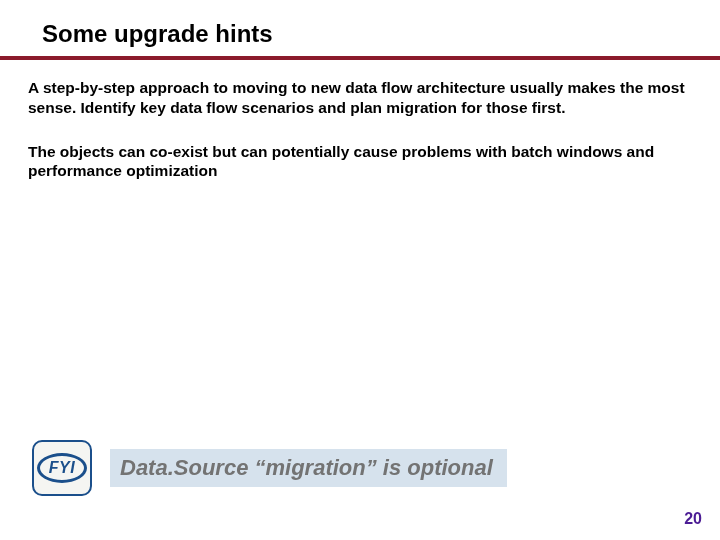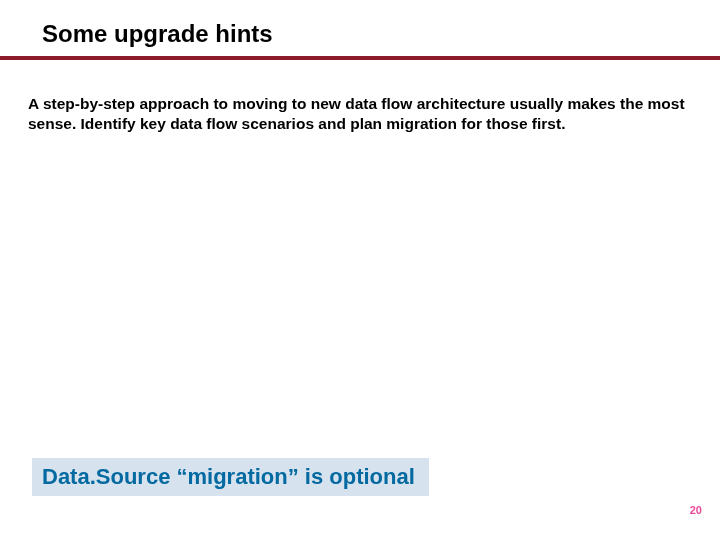--- a/index.html
+++ b/index.html
@@ -22,21 +22,21 @@
     font-weight: bold;
     color: #000;
     padding: 2px 0 8px 14px;
   }
   .rule {
     height: 4px;
     background: #8b1a2b;
     margin: 0 -28px 0 -28px;
   }
   .content {
-    padding: 34px 4px 0 0;
+    padding: 18px 4px 0 0;
   }
   .para {
     font-size: 15.5px;
     font-weight: bold;
     color: #000;
     line-height: 1.28;
     margin-bottom: 24px;
   }
   .fyi-row {
     position: absolute;
@@ -69,42 +69,47 @@
     font-style: italic;
     font-weight: bold;
     color: #1b4f8b;
     letter-spacing: 0.5px;
   }
   .callout {
     background: #d6e2ed;
     padding: 6px 14px 6px 10px;
     font-size: 22px;
     font-weight: bold;
-    color: #0369a1;
+    color: #737373;
+    font-style: italic;
   }
   .pagenum {
     position: absolute;
     right: 18px;
-    bottom: 24px;
-    font-size: 11px;
-    color: #ec4899;
+    bottom: 12px;
+    font-size: 16px;
+    color: #4c1d95;
     font-weight: bold;
   }
 </style>
 </head>
 <body>
 
 <div class="slide">
 
   <div class="title">Some upgrade hints</div>
   <div class="rule"></div>
 
   <div class="content">
     <p class="para">A step-by-step approach to moving to new data flow architecture usually makes the most sense. Identify key data flow scenarios and plan migration for those first.</p>
+    <p class="para">The objects can co-exist but can potentially cause problems with batch windows and performance optimization</p>
   </div>
 
   <div class="fyi-row">
+    <div class="fyi-badge">
+      <div class="fyi-ellipse">FYI</div>
+    </div>
     <div class="callout">Data.Source “migration” is optional</div>
   </div>
 
   <div class="pagenum">20</div>
 
 </div>
 
 </body></html>

